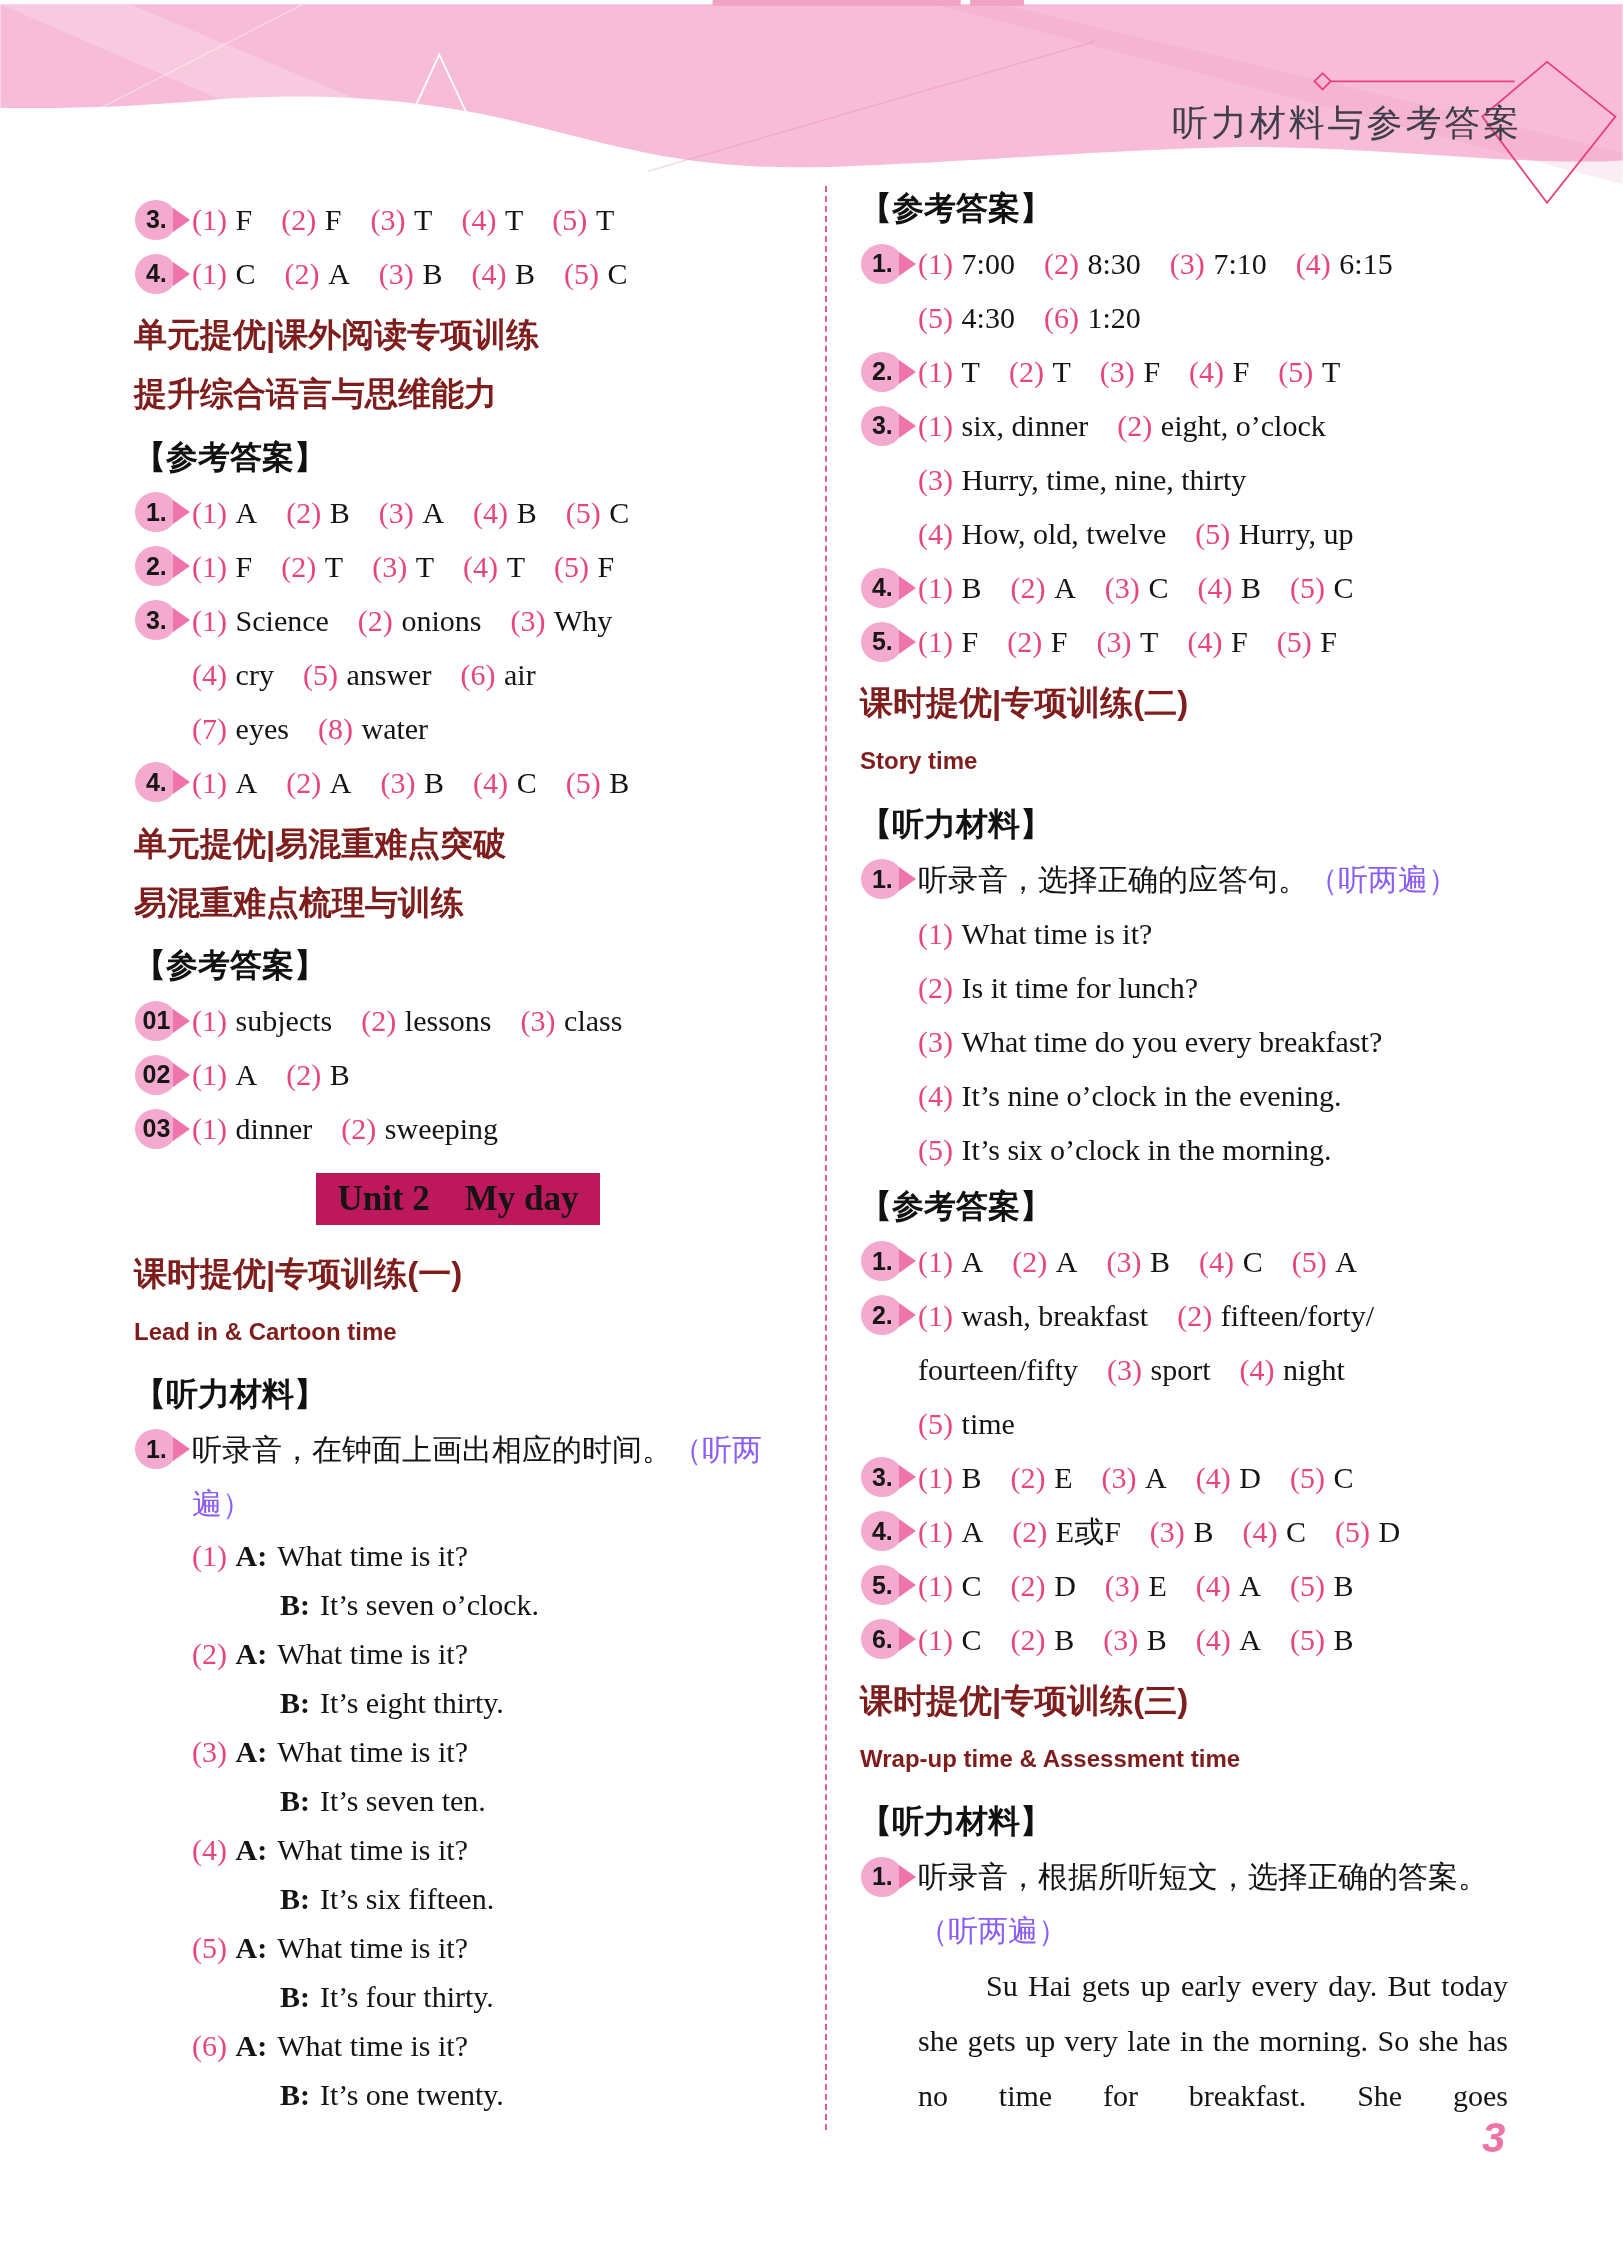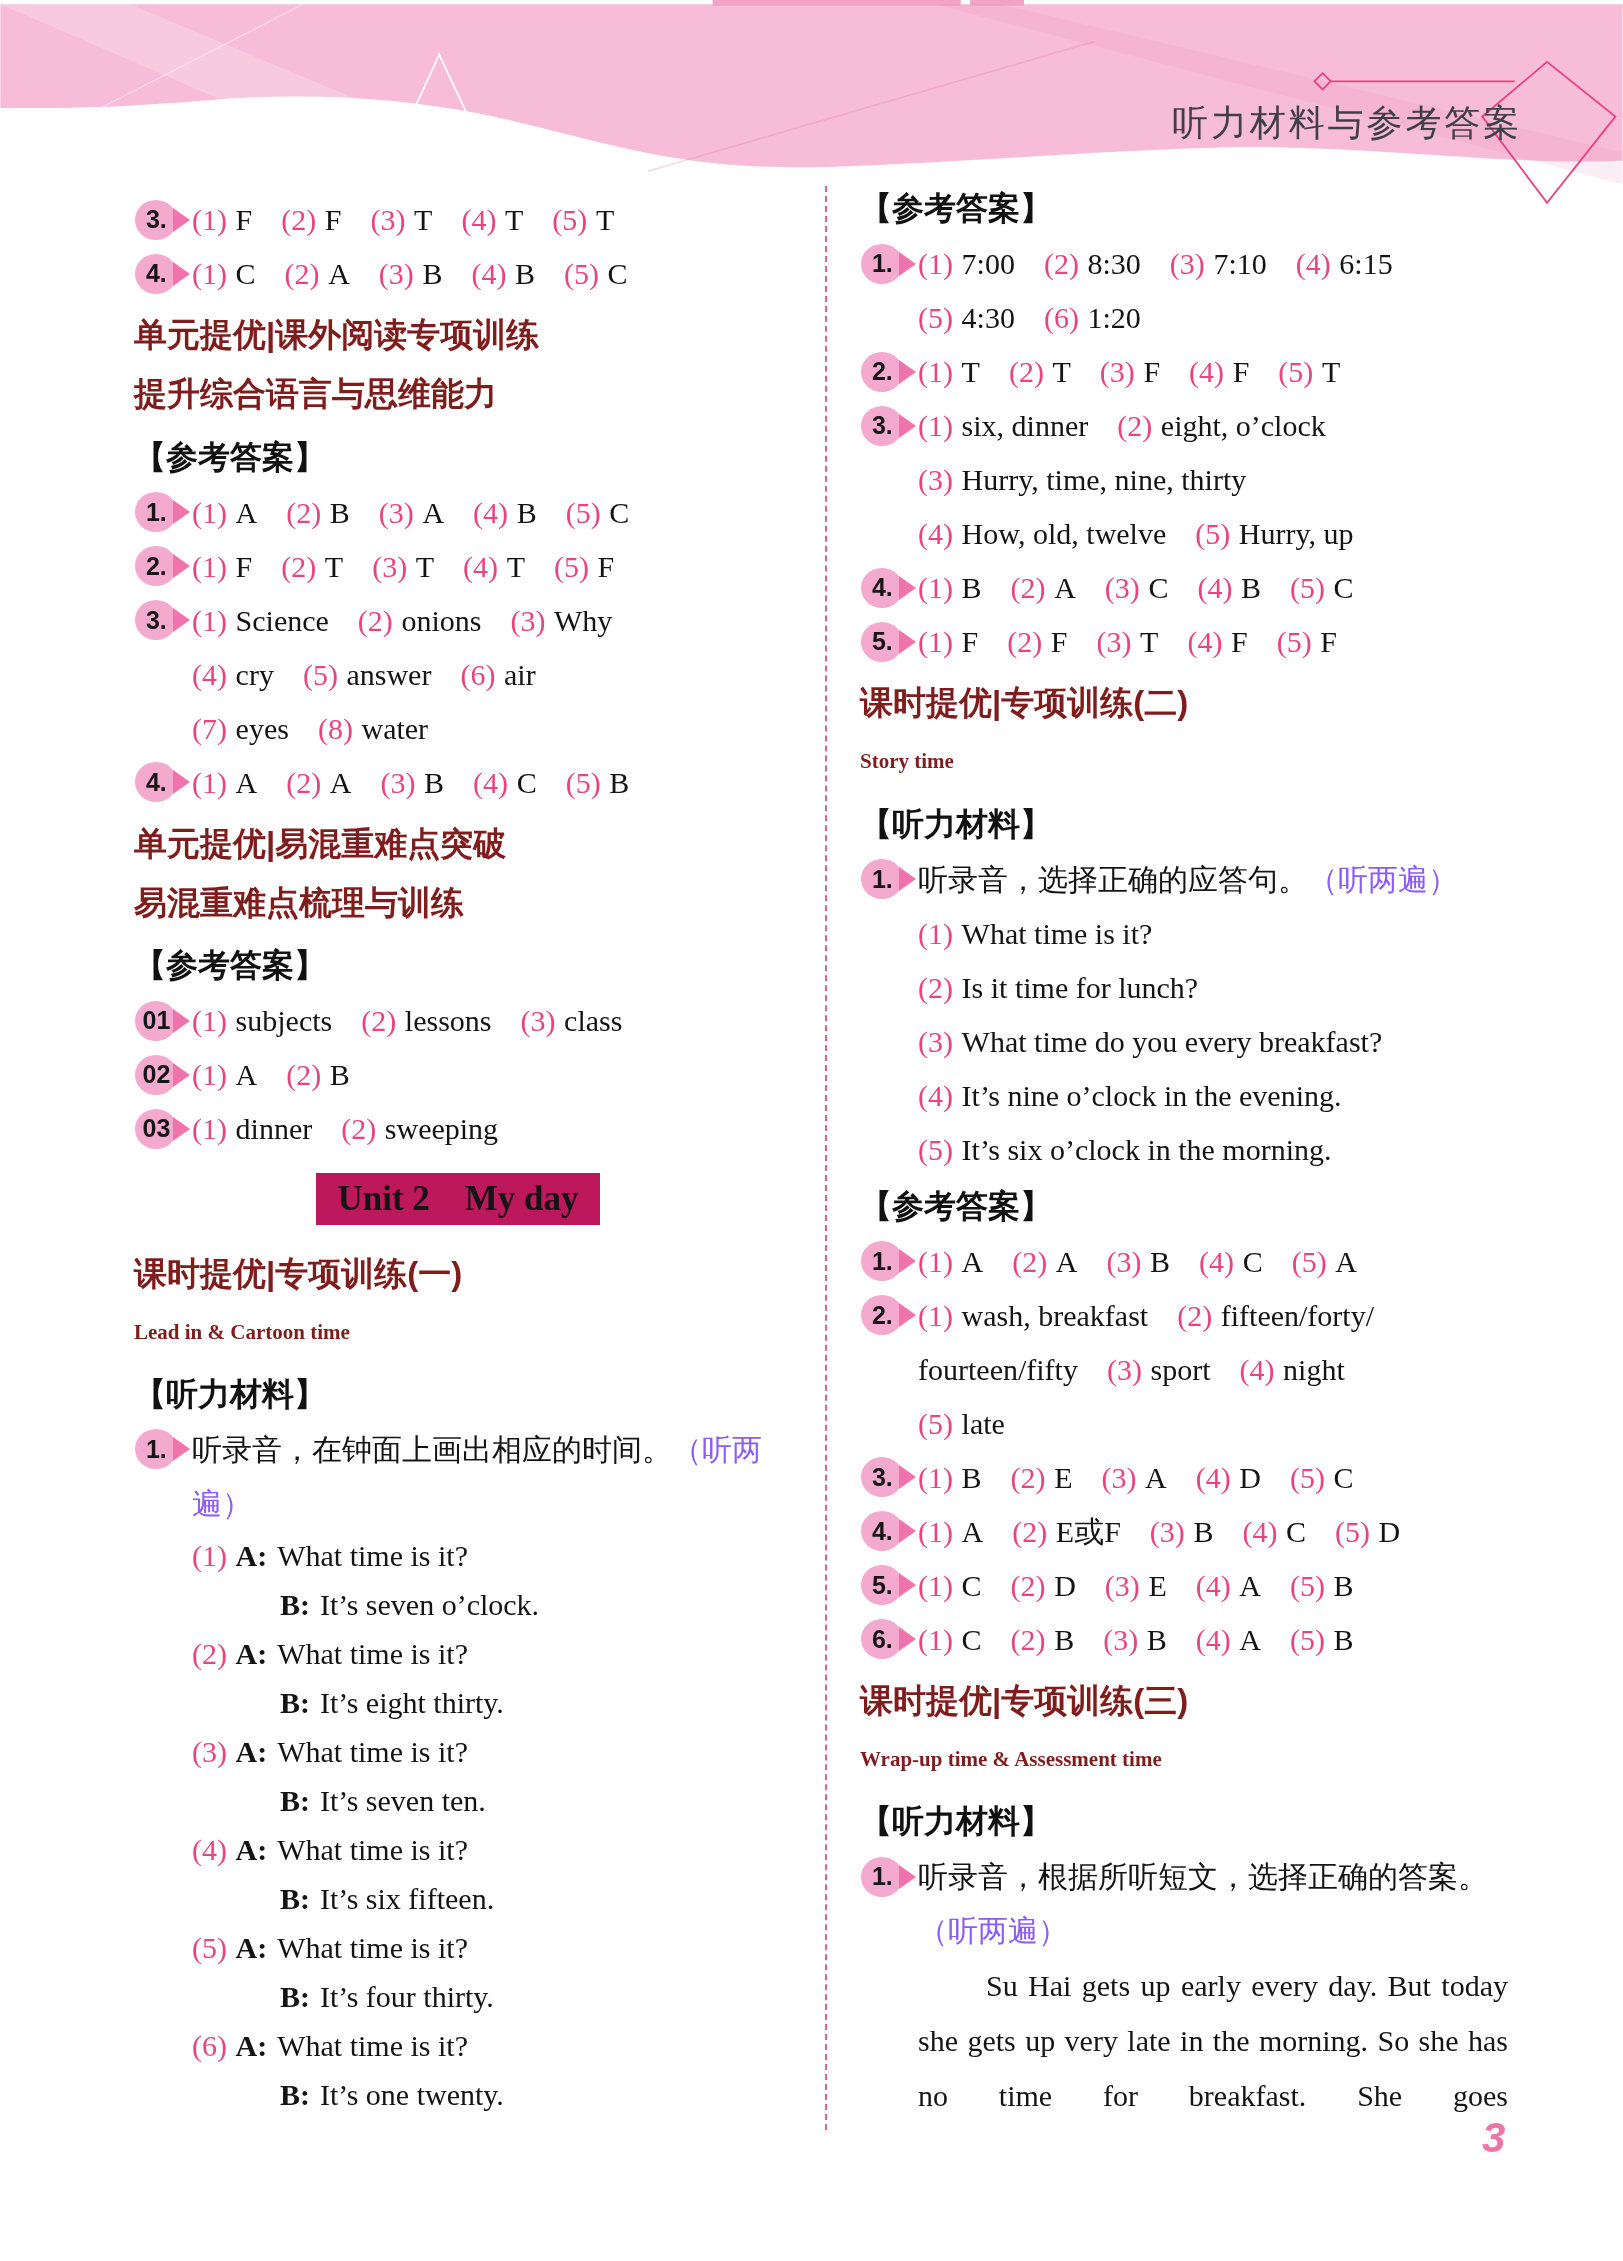--- a/index.html
+++ b/index.html
@@ -29,21 +29,21 @@
         border-left:17.3px solid #ee74ab;border-top:12.2px solid transparent;border-bottom:12.2px solid transparent;}
   .tk{display:inline-block;}
   .tk.pn{color:#e8457f;margin-right:8.6px;}
   .tk.b{margin-right:29px;}
   .tk.bd{font-weight:bold;margin-right:10px;}
   .tk.cn{margin-right:0;}
   .tk.pk{color:#8b5cf6;margin-right:0;text-align:center;}
   .line .tk:last-child{margin-right:0;}
   .heading{text-align:left;color:#7f1d1d;font-weight:bold;margin:4.3px 0;}
   .h-cn{font-family:"Liberation Sans",sans-serif;font-size:33px;line-height:59px;}
-  .h-en{font-family:Liberation Serif, serif;font-size:21px;line-height:58px;}
+  .h-en{font-family:Liberation Sans, sans-serif;font-size:24px;line-height:58px;}
   .label{font-family:"Liberation Sans",sans-serif;font-weight:bold;font-size:32px;line-height:58px;color:#111;}
   .unit{text-align:center;line-height:75px;margin:4.3px 0 7.2px 0;}
   .unit span{background:#be185d;padding:5.8px 21.6px 7.2px 21.6px;font-weight:bold;font-size:35px;}
   .para{line-height:55px;text-align:justify;text-align-last:justify;text-indent:68px;white-space:normal;}
   .page-number{position:absolute;left:1482px;top:2114px;font-family:"Liberation Sans",sans-serif;
         font-style:italic;font-weight:bold;font-size:42px;color:#ee74a8;}
 </style>
 </head>
 <body>
 
@@ -185,21 +185,21 @@
       </div>
       <div class="block label">【参考答案】</div>
       <div class="block item">
         <span class="badge">1.</span>
         <div class="line"><span class="tk pn">(1)</span><span class="tk b">A</span><span class="tk pn">(2)</span><span class="tk b">A</span><span class="tk pn">(3)</span><span class="tk b">B</span><span class="tk pn">(4)</span><span class="tk b">C</span><span class="tk pn">(5)</span><span class="tk b">A</span></div>
       </div>
       <div class="block item">
         <span class="badge">2.</span>
         <div class="line"><span class="tk pn">(1)</span><span class="tk b">wash, breakfast</span><span class="tk pn">(2)</span><span class="tk b">fifteen/forty/</span></div>
         <div class="line"><span class="tk b">fourteen/fifty</span><span class="tk pn">(3)</span><span class="tk b">sport</span><span class="tk pn">(4)</span><span class="tk b">night</span></div>
-        <div class="line"><span class="tk pn">(5)</span><span class="tk b">late</span></div>
+        <div class="line"><span class="tk pn">(5)</span><span class="tk b">time</span></div>
       </div>
       <div class="block item">
         <span class="badge">3.</span>
         <div class="line"><span class="tk pn">(1)</span><span class="tk b">B</span><span class="tk pn">(2)</span><span class="tk b">E</span><span class="tk pn">(3)</span><span class="tk b">A</span><span class="tk pn">(4)</span><span class="tk b">D</span><span class="tk pn">(5)</span><span class="tk b">C</span></div>
       </div>
       <div class="block item">
         <span class="badge">4.</span>
         <div class="line"><span class="tk pn">(1)</span><span class="tk b">A</span><span class="tk pn">(2)</span><span class="tk b">E或F</span><span class="tk pn">(3)</span><span class="tk b">B</span><span class="tk pn">(4)</span><span class="tk b">C</span><span class="tk pn">(5)</span><span class="tk b">D</span></div>
       </div>
       <div class="block item">

